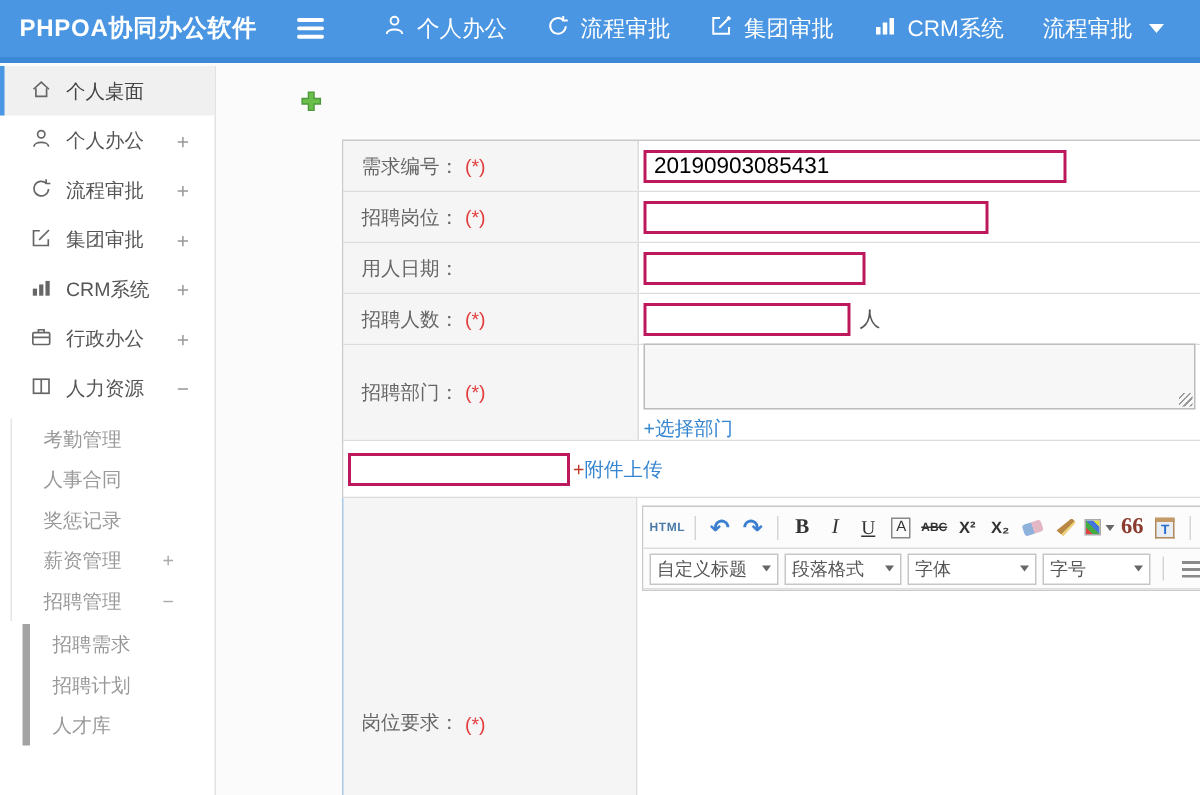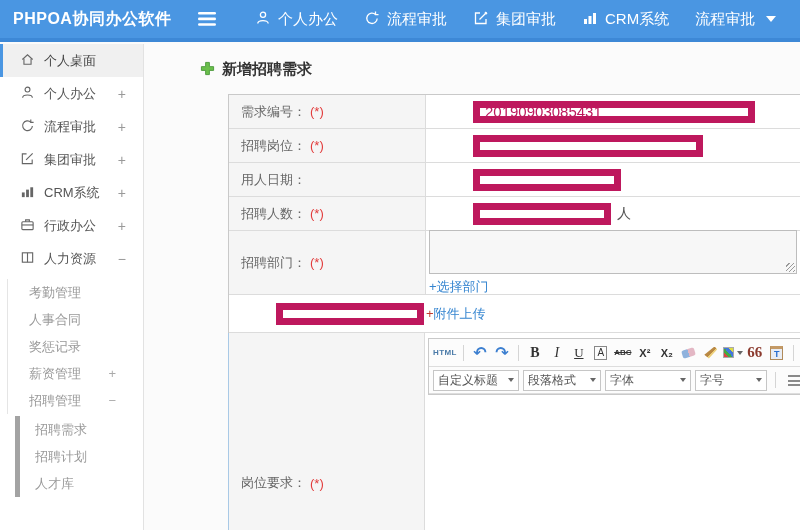--- a/index.html
+++ b/index.html
@@ -38,22 +38,22 @@
   .page-title .ttl { font-size:15px; font-weight:bold; color:#333; }
   
   .ftable { margin:15px 0 0 80px; width:660px; border:1px solid #c9c9c9; background:#fff; }
   .trow { display:flex; border-bottom:1px solid #dcdcdc; }
   .trow:last-child { border-bottom:none; }
   .tlabel { width:197px; background:#f5f5f5; border-right:1px solid #dcdcdc;
     display:flex; align-items:center; padding-left:12px; color:#666; flex:0 0 auto; }
   .tlabel.blue-edge { border-left:1px solid #a9c9e6; margin-left:-1px; }
   .req { color:#e23c3c; margin-left:4px; }
   .tvalue { flex:1; background:#fff; display:flex; align-items:center; padding:5px 0 5px 3px; position:relative; }
-  .txt { height:22px; border:7px solid #be185d; background:#fff; padding:1px 5px; font-size:15px;
-    font-family:"Liberation Sans","DejaVu Sans",sans-serif; color:#be185d;margin-left:44px; }
+  .txt { height:22px; border:2px solid #be185d; background:#fff; padding:1px 5px; font-size:15px;
+    font-family:"Liberation Sans","DejaVu Sans",sans-serif; color:#000000; }
   .suffix { margin-left:6px; color:#555; font-size:14px; }
   .v-col { display:flex; flex-direction:column; align-items:flex-start; width:100%; }
   .dept-area { width:368px; height:44px; border:1px solid #bdbdbd; background:#f7f7f7; position:relative; }
   .resize-grip { position:absolute; right:1px; bottom:1px; width:9px; height:9px;
     background:repeating-linear-gradient(135deg, transparent 0 2px, #9a9a9a 2px 3px); cursor:nwse-resize; }
   .blue-link { color:#3585d0; text-decoration:none; font-size:13px; cursor:pointer; }
   .link-row { margin-top:4px; }
   .attach-link { margin-left:2px; }
   .plus-red { color:#c0392b; }
   
@@ -244,21 +244,20 @@
   </ul>
 </div>
 
 <div class="main">
   <div class="page-title">
     <span>
       <svg width="15" height="15" viewBox="0 0 16 16">
           <path d="M6 1.5h4v4.5H14.5v4H10v4.5H6V10H1.5V6H6z" fill="#6abf4b" stroke="#4c9a3c" stroke-width="1"></path>
         </svg>
     </span>
-    <span class="ttl">新增招聘需求</span>
   </div>
 
   <div class="ftable">
 
     <div class="trow" style="height:34px">
       <div class="tlabel">
         <span>需求编号：</span>
         <span class="req">(*)</span>
       </div>
       <div class="tvalue">

